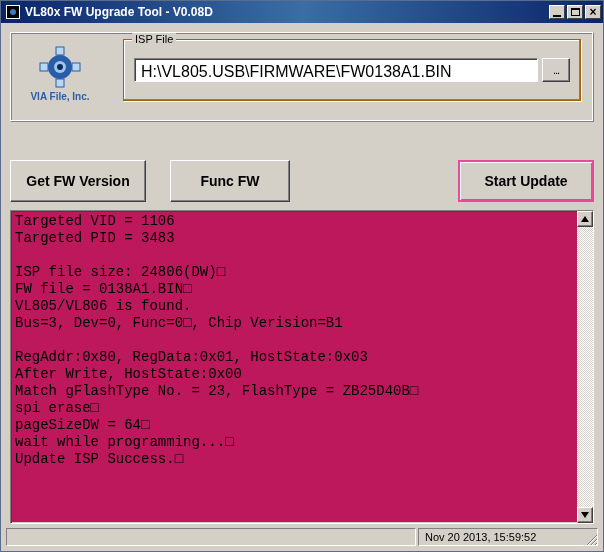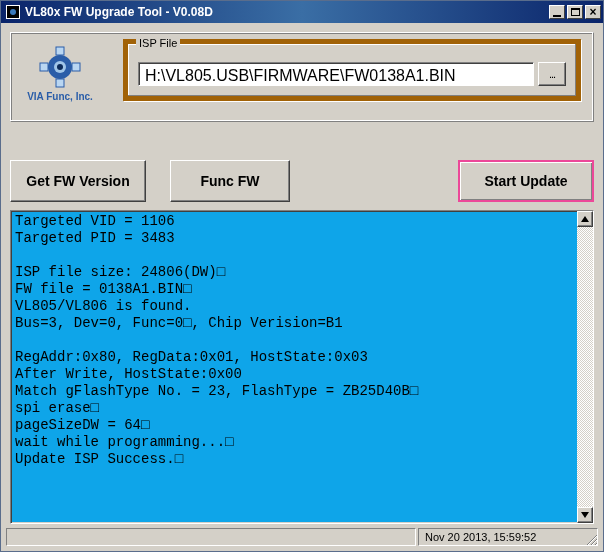--- a/index.html
+++ b/index.html
@@ -92,21 +92,21 @@
     color: #2a5da8;
     font-weight: bold;
     font-size: 10px;
     margin-top: 2px;
     white-space: nowrap;
   }
   .isp-group {
     position: absolute;
     left: 112px; top: 6px; right: 12px;
     height: 62px;
-    border: 5px solid #a16207;
+    border: 1px solid #a16207;
     box-shadow: inset -1px -1px 0 #808080, inset 1px 1px 0 #fff, 1px 1px 0 #fff;
     border-radius: 0;
     background: #d4d0c8;
   }
   .isp-group .legend {
     position: absolute;
     top: -7px; left: 8px;
     background: #d4d0c8;
     padding: 0 3px;
     font-size: 11px;
@@ -173,21 +173,21 @@
   .btn-readfw { width: 120px; margin-left: 24px; }
   .btn-start {
     width: 136px; margin-left: auto;
     border: 2px solid #ec4899;
     box-shadow: inset 1px 1px 0 #fff, inset -1px -1px 0 #808080;
   }
   .log-area {
     position: absolute;
     left: 6px; right: 6px;
     top: 184px; bottom: 24px;
-    background: #0ea5e9;
+    background: #be185d;
     border-top: 1px solid #808080;
     border-left: 1px solid #808080;
     border-right: 1px solid #fff;
     border-bottom: 1px solid #fff;
     box-shadow: inset 1px 1px 0 #404040, inset -1px -1px 0 #d4d0c8;
     display: flex;
   }
   .log-text {
     flex: 1;
     padding: 2px 4px;
@@ -276,21 +276,21 @@
       <div class="logo">
         <svg width="44" height="44" viewBox="0 0 44 44">
           <rect x="18" y="2" width="8" height="8" fill="#b9d6f2" stroke="#2a5da8"></rect>
           <rect x="2" y="18" width="8" height="8" fill="#b9d6f2" stroke="#2a5da8"></rect>
           <rect x="34" y="18" width="8" height="8" fill="#b9d6f2" stroke="#2a5da8"></rect>
           <rect x="18" y="34" width="8" height="8" fill="#b9d6f2" stroke="#2a5da8"></rect>
           <circle cx="22" cy="22" r="12" fill="#2a5da8"></circle>
           <circle cx="22" cy="22" r="6" fill="#9fc5e8"></circle>
           <circle cx="22" cy="22" r="3" fill="#0b2b5a"></circle>
         </svg>
-        <div class="lbl">VIA Func, Inc.</div>
+        <div class="lbl">VIA File, Inc.</div>
       </div>
 
       <div class="isp-group">
         <div class="legend">ISP File</div>
         <div class="file-row">
           <div class="file-input">H:\VL805.USB\FIRMWARE\FW0138A1.BIN</div>
           <div class="browse-btn">...</div>
         </div>
       </div>
     </div>

